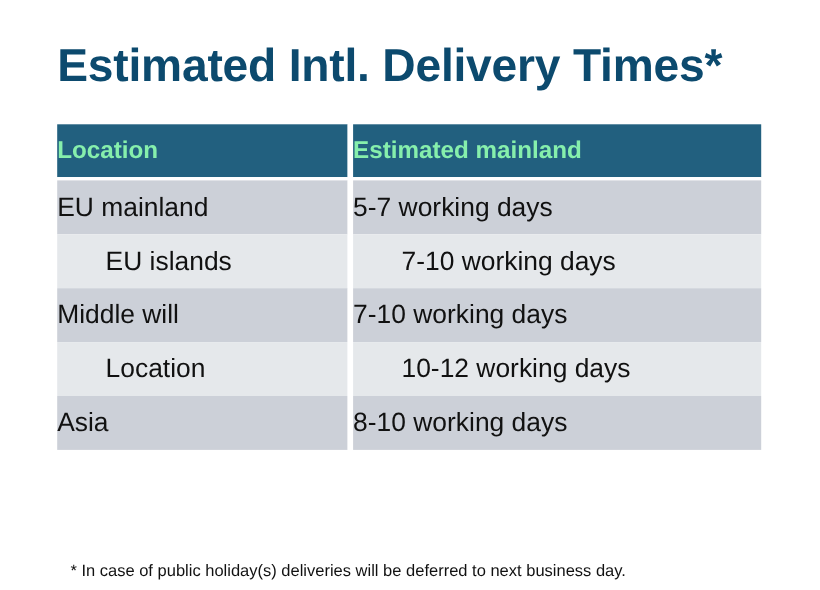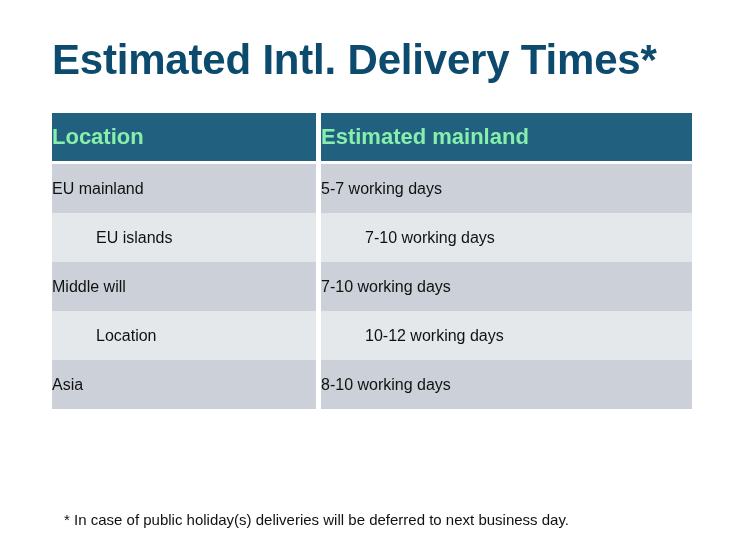--- a/index.html
+++ b/index.html
@@ -63,21 +63,21 @@
     padding-left: 14px;
     box-sizing: border-box;
     white-space: nowrap;
   }
   .spacer-row td {
     height: 3px;
     background: #ffffff;
   }
   .body-cell {
     height: 49px;
-    font-size: 16px;
+    font-size: 24px;
     font-weight: normal;
     color: #111111;
     vertical-align: middle;
     padding-left: 14px;
     box-sizing: border-box;
     white-space: nowrap;
   }
   tr.row-odd .body-cell {
     background: #ccd0d8;
   }

